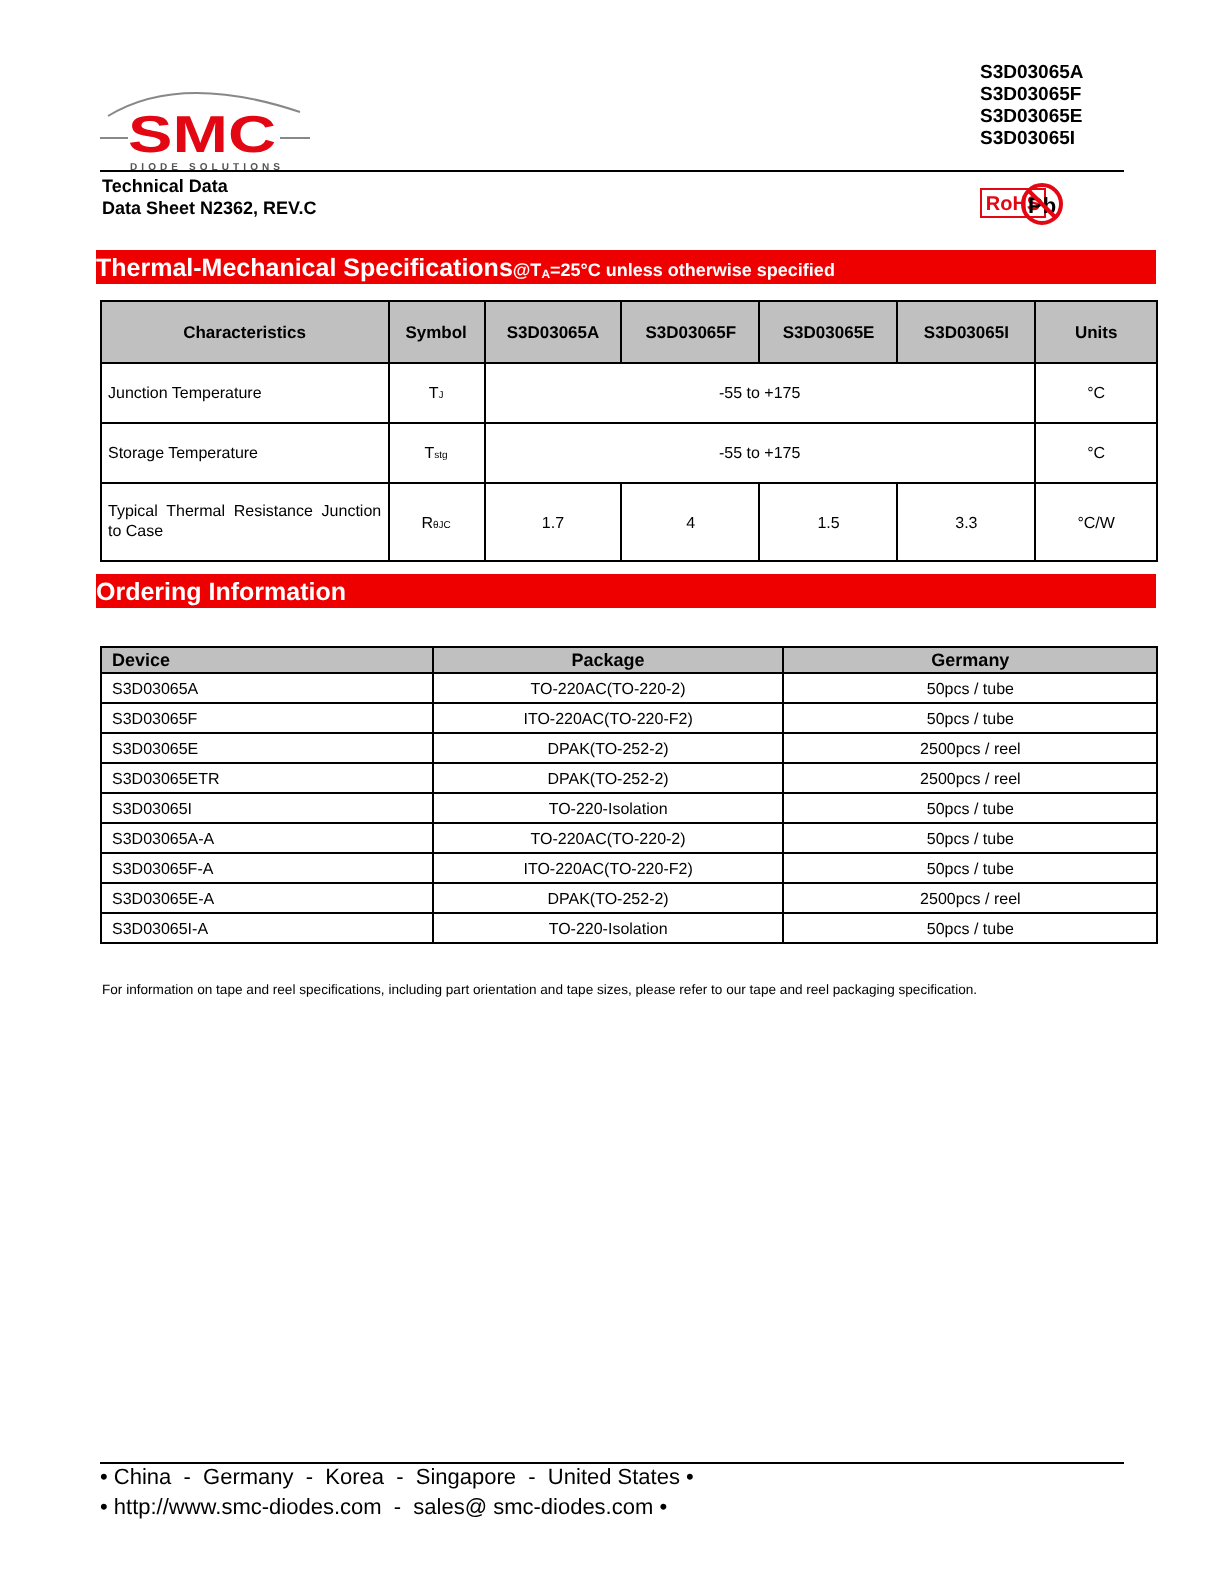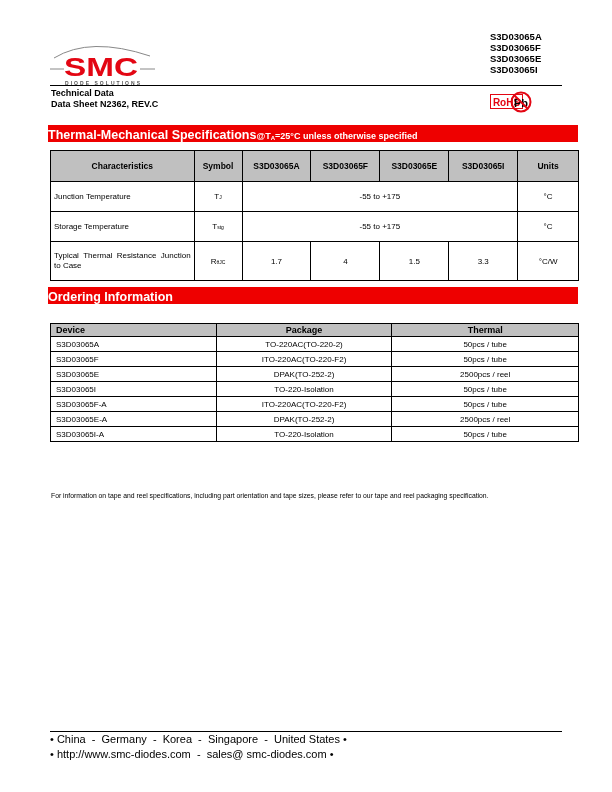--- a/index.html
+++ b/index.html
@@ -137,40 +137,50 @@
 <table class="ordering">
   <colgroup>
       <col style="width:166px">
       <col style="width:176px">
       <col style="width:187px">
     </colgroup>
   <tbody>
       <tr>
     <th class="left">Device</th>
     <th class="center">Package</th>
-    <th class="center">Thermal</th>
+    <th class="center">Germany</th>
   </tr>
   <tr>
         <td class="left">S3D03065A</td>
         <td class="center">TO-220AC(TO-220-2)</td>
         <td class="center">50pcs / tube</td>
       </tr>
   <tr>
         <td class="left">S3D03065F</td>
         <td class="center">ITO-220AC(TO-220-F2)</td>
         <td class="center">50pcs / tube</td>
       </tr>
   <tr>
         <td class="left">S3D03065E</td>
         <td class="center">DPAK(TO-252-2)</td>
         <td class="center">2500pcs / reel</td>
       </tr>
   <tr>
+        <td class="left">S3D03065ETR</td>
+        <td class="center">DPAK(TO-252-2)</td>
+        <td class="center">2500pcs / reel</td>
+      </tr>
+  <tr>
         <td class="left">S3D03065I</td>
         <td class="center">TO-220-Isolation</td>
+        <td class="center">50pcs / tube</td>
+      </tr>
+  <tr>
+        <td class="left">S3D03065A-A</td>
+        <td class="center">TO-220AC(TO-220-2)</td>
         <td class="center">50pcs / tube</td>
       </tr>
   <tr>
         <td class="left">S3D03065F-A</td>
         <td class="center">ITO-220AC(TO-220-F2)</td>
         <td class="center">50pcs / tube</td>
       </tr>
   <tr>
         <td class="left">S3D03065E-A</td>
         <td class="center">DPAK(TO-252-2)</td>

